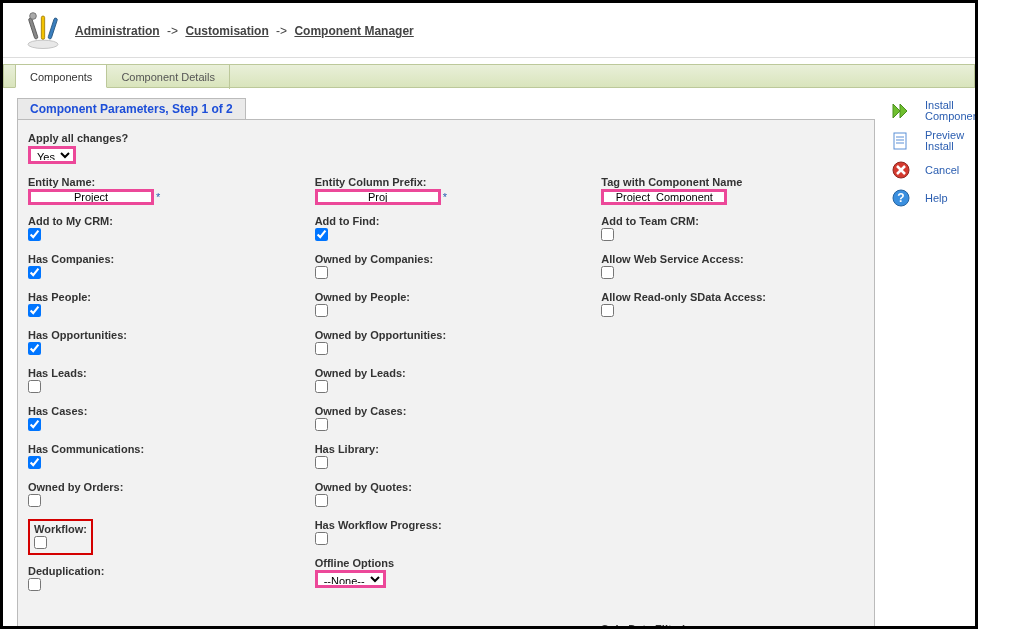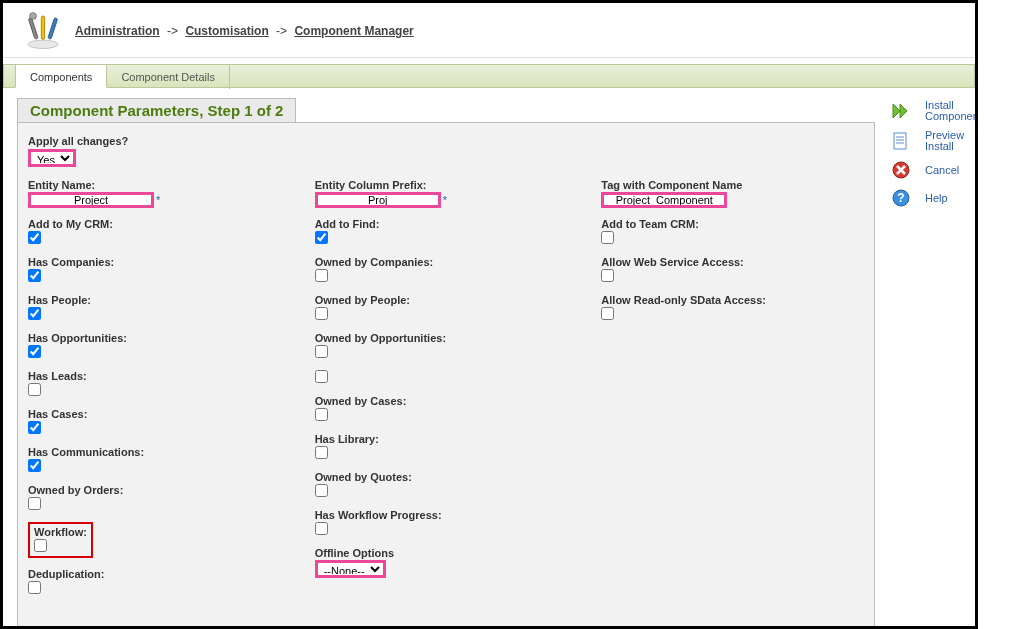--- a/index.html
+++ b/index.html
@@ -13,21 +13,21 @@
 
   .tabbar { height: 24px; position: relative; margin-top: 6px; padding-left: 12px; }
   .tabbar-strip { position: absolute; left:0; right:0; bottom:0; top:0; background: linear-gradient(#e9efd9,#d9e4bc); border: 1px solid #bcc89a; }
   .tab { position: relative; display: inline-block; height: 24px; line-height: 24px; padding: 0 14px; font-size: 11px; color: #555; cursor: pointer; border-right:1px solid #bcc89a;}
   .tab.active { background: #fff; color:#333;  border-top:1px solid #bcc89a;  border-left:1px solid #bcc89a; border-right:1px solid #bcc89a; border-bottom:1px solid #fff; z-index:2;}
 
   .body-row { display: flex; align-items: flex-start; }
   .main-panel { flex: 1; padding: 10px 10px 10px 14px; }
   .side-panel { width: 90px; padding: 8px 0; border-left:0px; }
 
-  .step-header { display:inline-block; background: #eaeaea; border:1px solid #bbb; padding: 3px 12px; font-weight: bold; color:#4d7c0f; font-size:15px; }
+  .step-header { display:inline-block; background: #eaeaea; border:1px solid #bbb; padding: 3px 12px; font-weight: bold; color:#1d4ed8; font-size:12px; }
   .form-zone { border:1px solid #bbb; background:#f2f2f2; margin-top:-1px; padding: 12px 10px 12px 10px; position:relative;}
 
   .ask { font-weight: bold; margin-bottom: 2px; color:#333; }
   select, input[type=text] { font-size: 11px; border:3px solid #ec4899; background:#fff; padding:1px 2px; }
   select { height:18px; }
   input[type=text] { height:16px;text-align:center; }
 
   .grid { display: grid; grid-template-columns: 1fr 1fr 1fr; column-gap: 24px; margin-top: 12px; }
   .field { margin-bottom: 10px; }
   .flabel { font-weight: bold; color:#333; display:block; margin-bottom:1px; }
@@ -91,21 +91,21 @@
             <div class="field"><span class="highlight"><span class="flabel">Workflow:</span><input type="checkbox" style=""></span></div>
             <div class="field"><span class="flabel">Deduplication:</span><input type="checkbox" style=""></div>
           </div>
 
           <div>
             <div class="field"><span class="flabel">Entity Column Prefix:</span><input type="text" size="16" value="Proj" style=""><span class="req">*</span></div>
             <div class="field"><span class="flabel">Add to Find:</span><input type="checkbox" checked="" style=""></div>
             <div class="field"><span class="flabel">Owned by Companies:</span><input type="checkbox" style=""></div>
             <div class="field"><span class="flabel">Owned by People:</span><input type="checkbox" style=""></div>
             <div class="field"><span class="flabel">Owned by Opportunities:</span><input type="checkbox" style=""></div>
-            <div class="field"><input type="checkbox" style=""></div>
+            <div class="field"><span class="flabel">Owned by Leads:</span><input type="checkbox" style=""></div>
             <div class="field"><span class="flabel">Owned by Cases:</span><input type="checkbox" style=""></div>
             <div class="field"><span class="flabel">Has Library:</span><input type="checkbox" style=""></div>
             <div class="field"><span class="flabel">Owned by Quotes:</span><input type="checkbox" style=""></div>
             <div class="field"><span class="flabel">Has Workflow Progress:</span><input type="checkbox" style=""></div>
             <div class="field"><span class="flabel">Offline Options</span><select><option>--None--</option></select></div>
           </div>
 
           <div>
             <div class="field"><span class="flabel">Tag with Component Name</span><input type="text" size="16" value="Project_Component" style=""></div>
             <div class="field"><span class="flabel">Add to Team CRM:</span><input type="checkbox" style=""></div>

